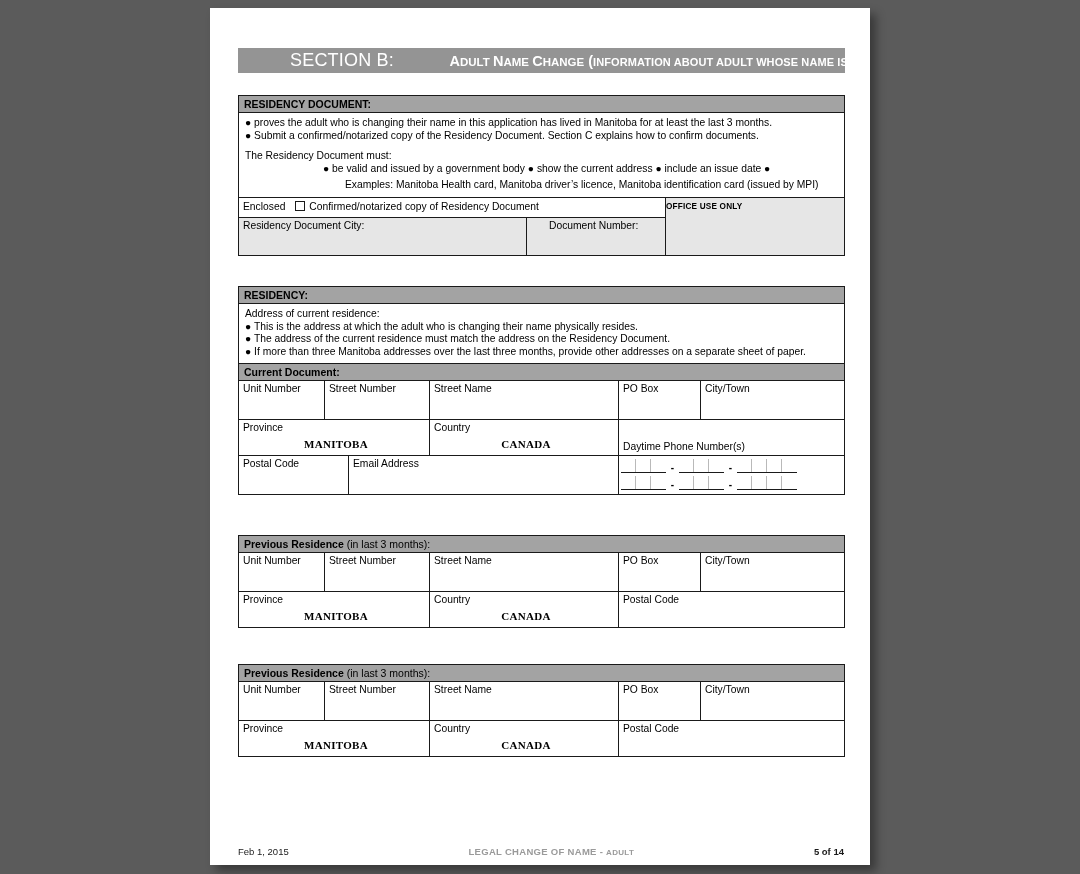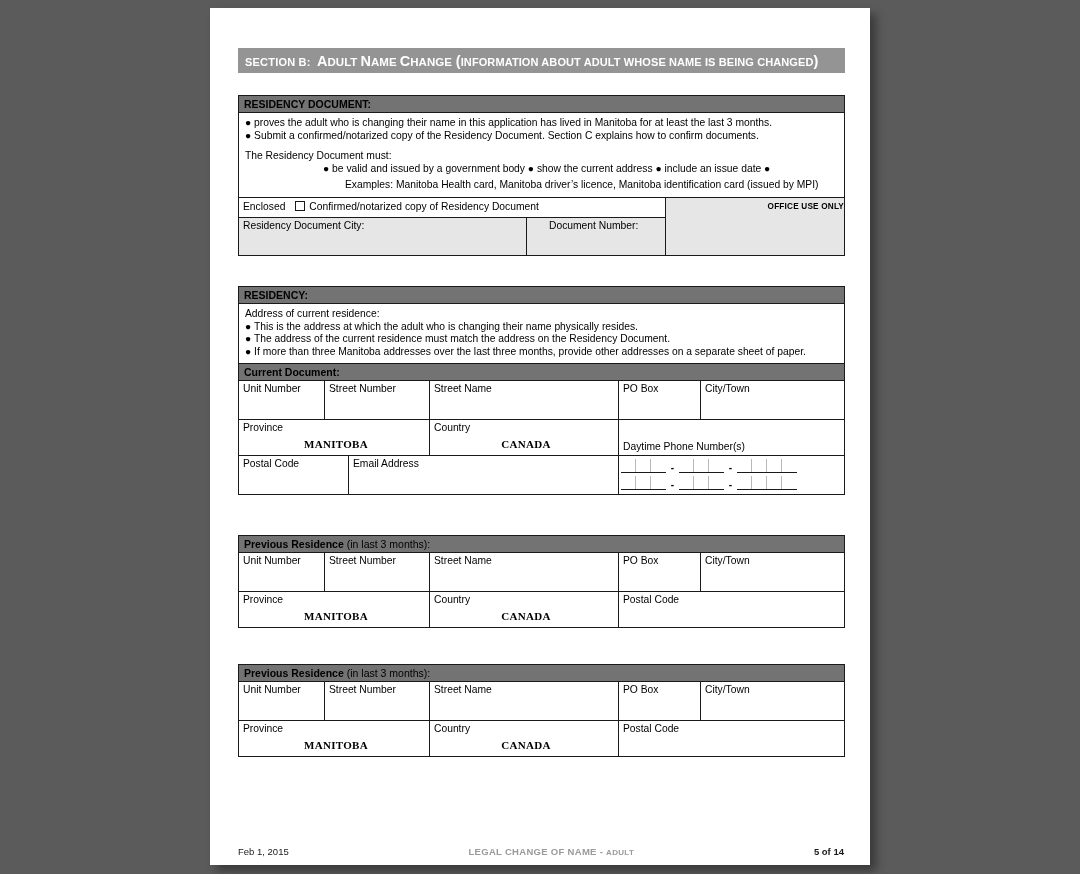--- a/index.html
+++ b/index.html
@@ -44,23 +44,24 @@
     background: #949494;
     color: #ffffff;
     height: 25px;
     line-height: 25px;
     padding: 0 0 0 7px;
     box-sizing: border-box;
     white-space: nowrap;
     overflow: hidden;
   }
   .section-bar .sb-main {
-    font-size: 11px;
-    font-weight: bold;
+    font-size: 18px;
+    font-weight: normal;
     letter-spacing: 0.2px;
+    margin-left: 45px;
   }
   .section-bar .sb-smallcap {
     font-size: 11.5px;
     font-weight: bold;
   }
   .section-bar .sb-paren {
     font-size: 14.5px;
     font-weight: bold;
   }
   .section-bar .sb-sub {
@@ -69,21 +70,21 @@
     letter-spacing: 0.1px;
   }
 
   
   .blk {
     border: 1.5px solid #1a1a1a;
     box-sizing: border-box;
     background: #ffffff;
   }
   .blk-head {
-    background: #737373;
+    background: #a3a3a3;
     border-bottom: 1.5px solid #1a1a1a;
     font-size: 10.5px;
     font-weight: bold;
     padding: 3px 5px 3px 5px;
     box-sizing: border-box;
     height: 17px;
     line-height: 11px;
     color: #000;
   }
   .blk-head .norm {
@@ -131,21 +132,21 @@
     height: 8px;
     border: 1.2px solid #1a1a1a;
     vertical-align: -1px;
     margin: 0 4px 0 10px;
     background: #fff;
   }
 
   .office-label {
     font-size: 8.2px;
     font-weight: bold;
-    text-align: right;
+    text-align: left;
     letter-spacing: 0.2px;
     padding-top: 4px;
   }
 
   
   .phone-wrap {
     position: absolute;
     left: 2px;
     top: 2px;
     right: 2px;

